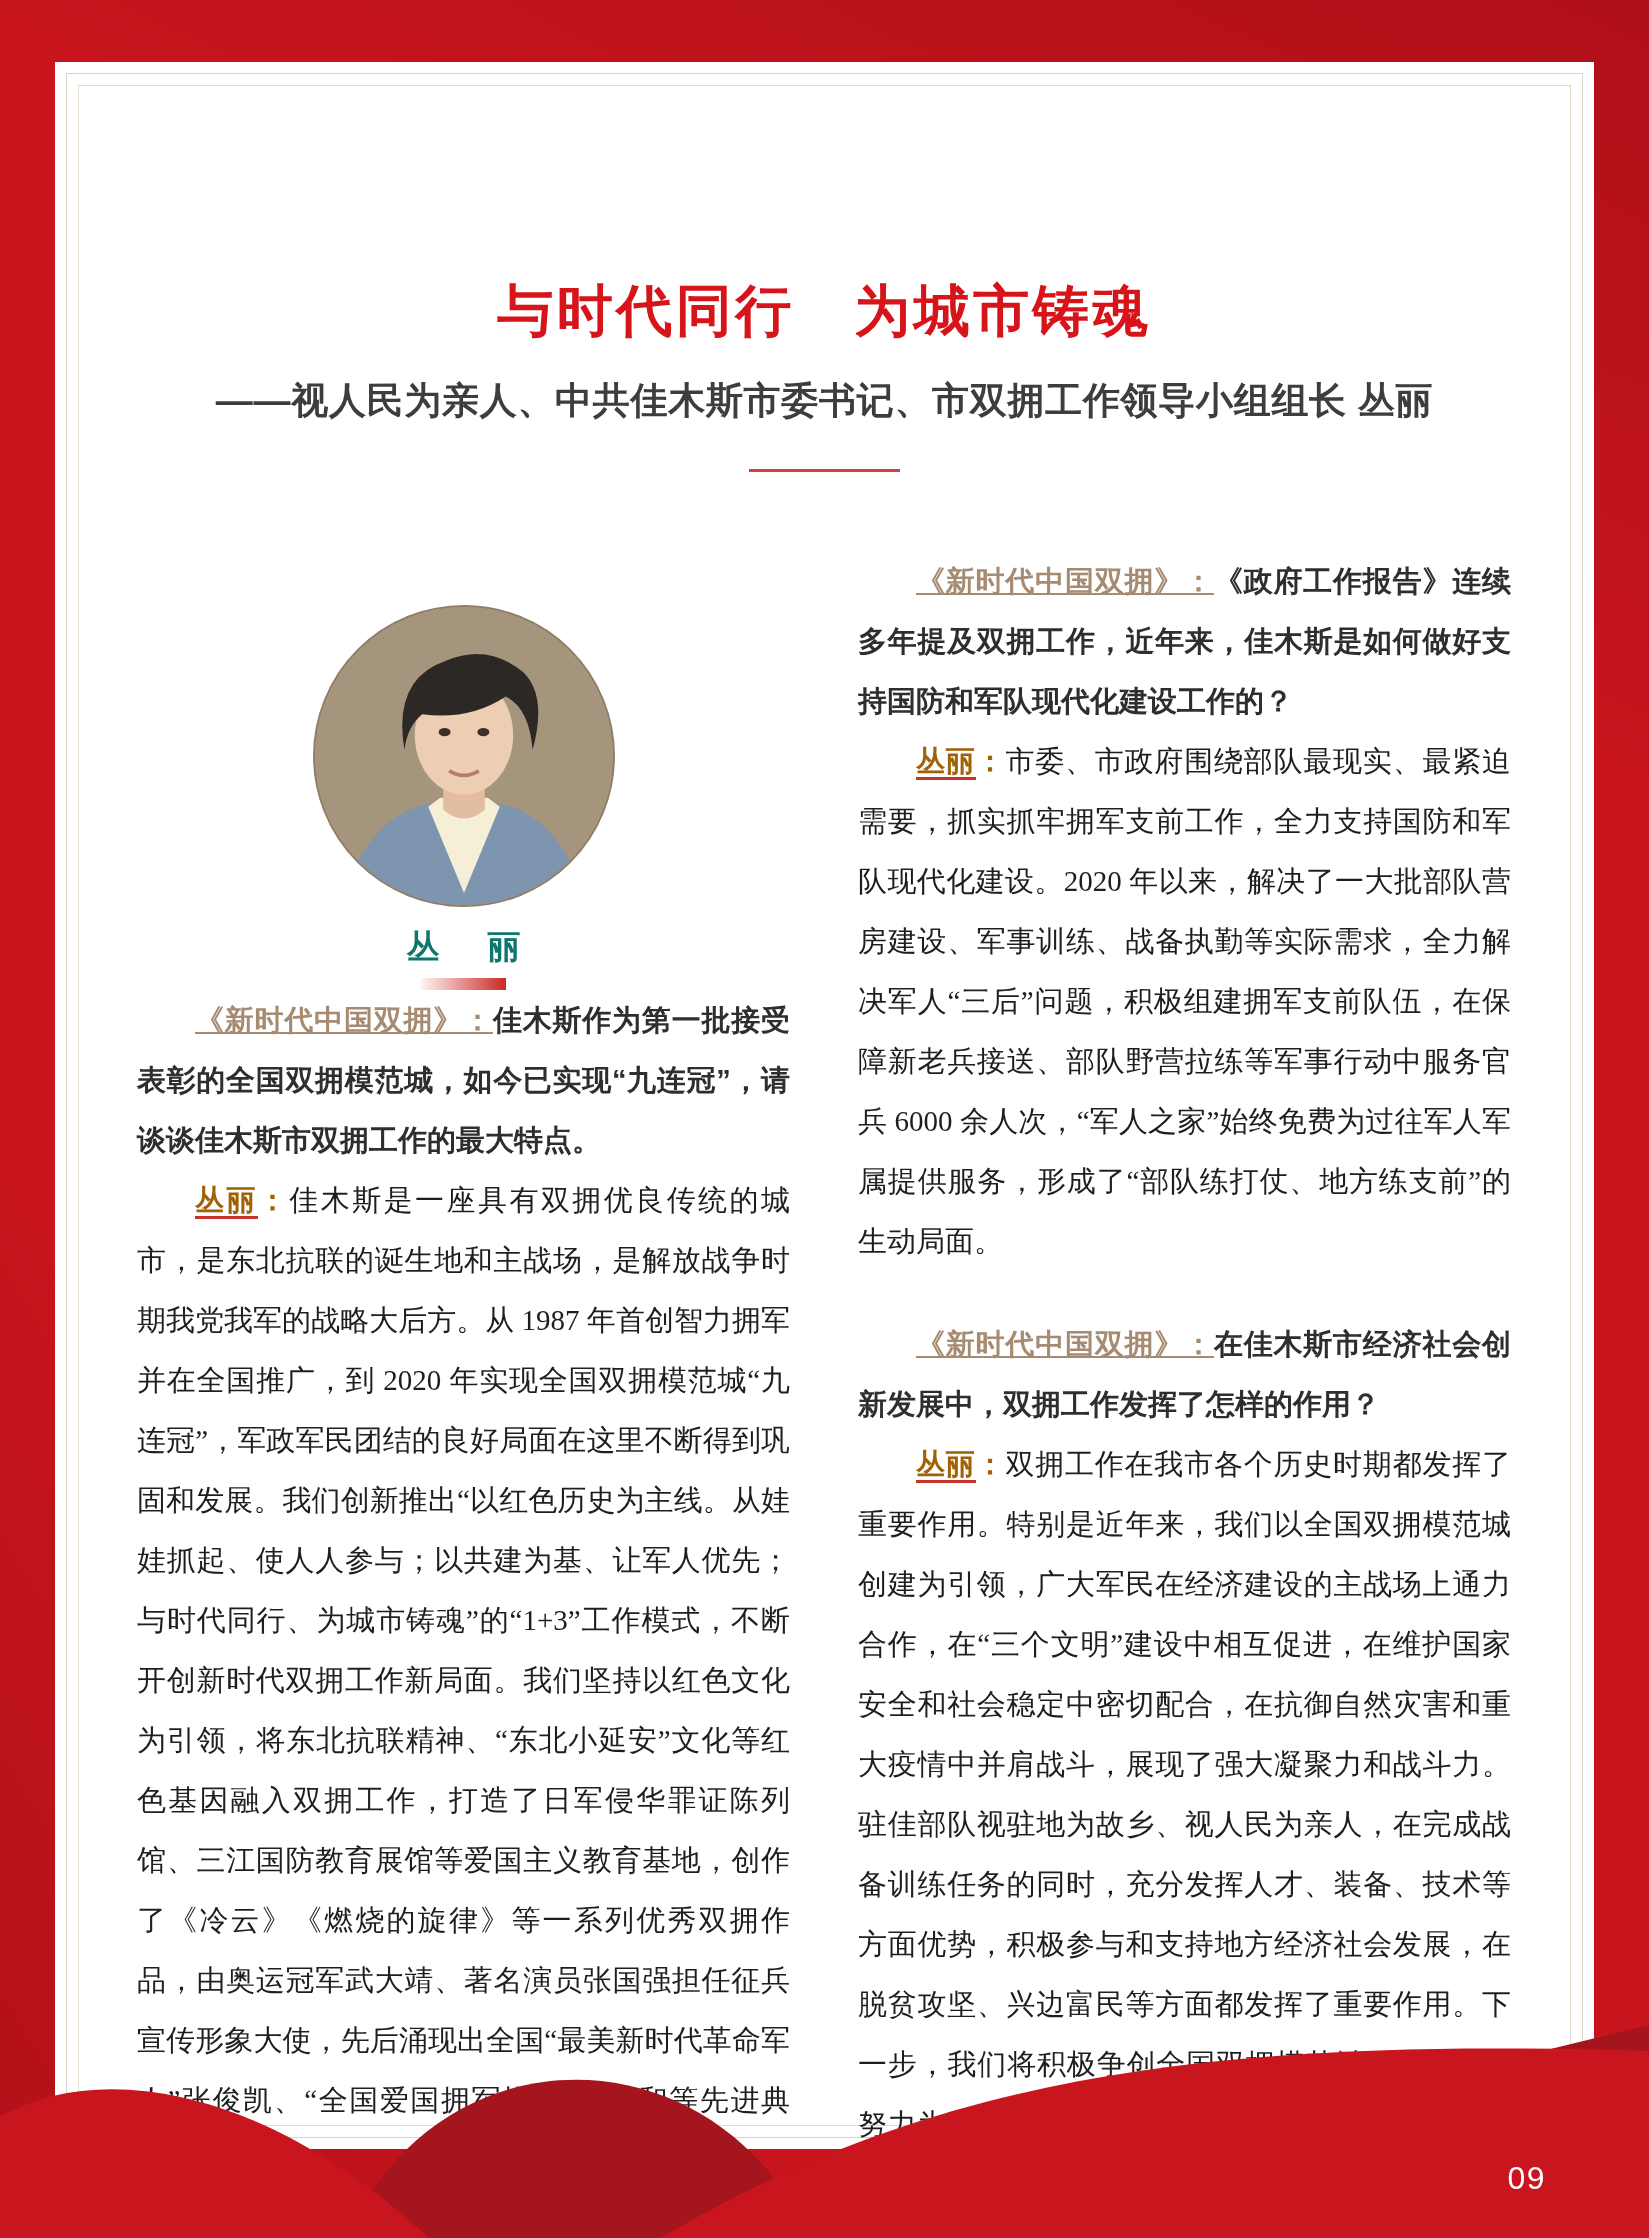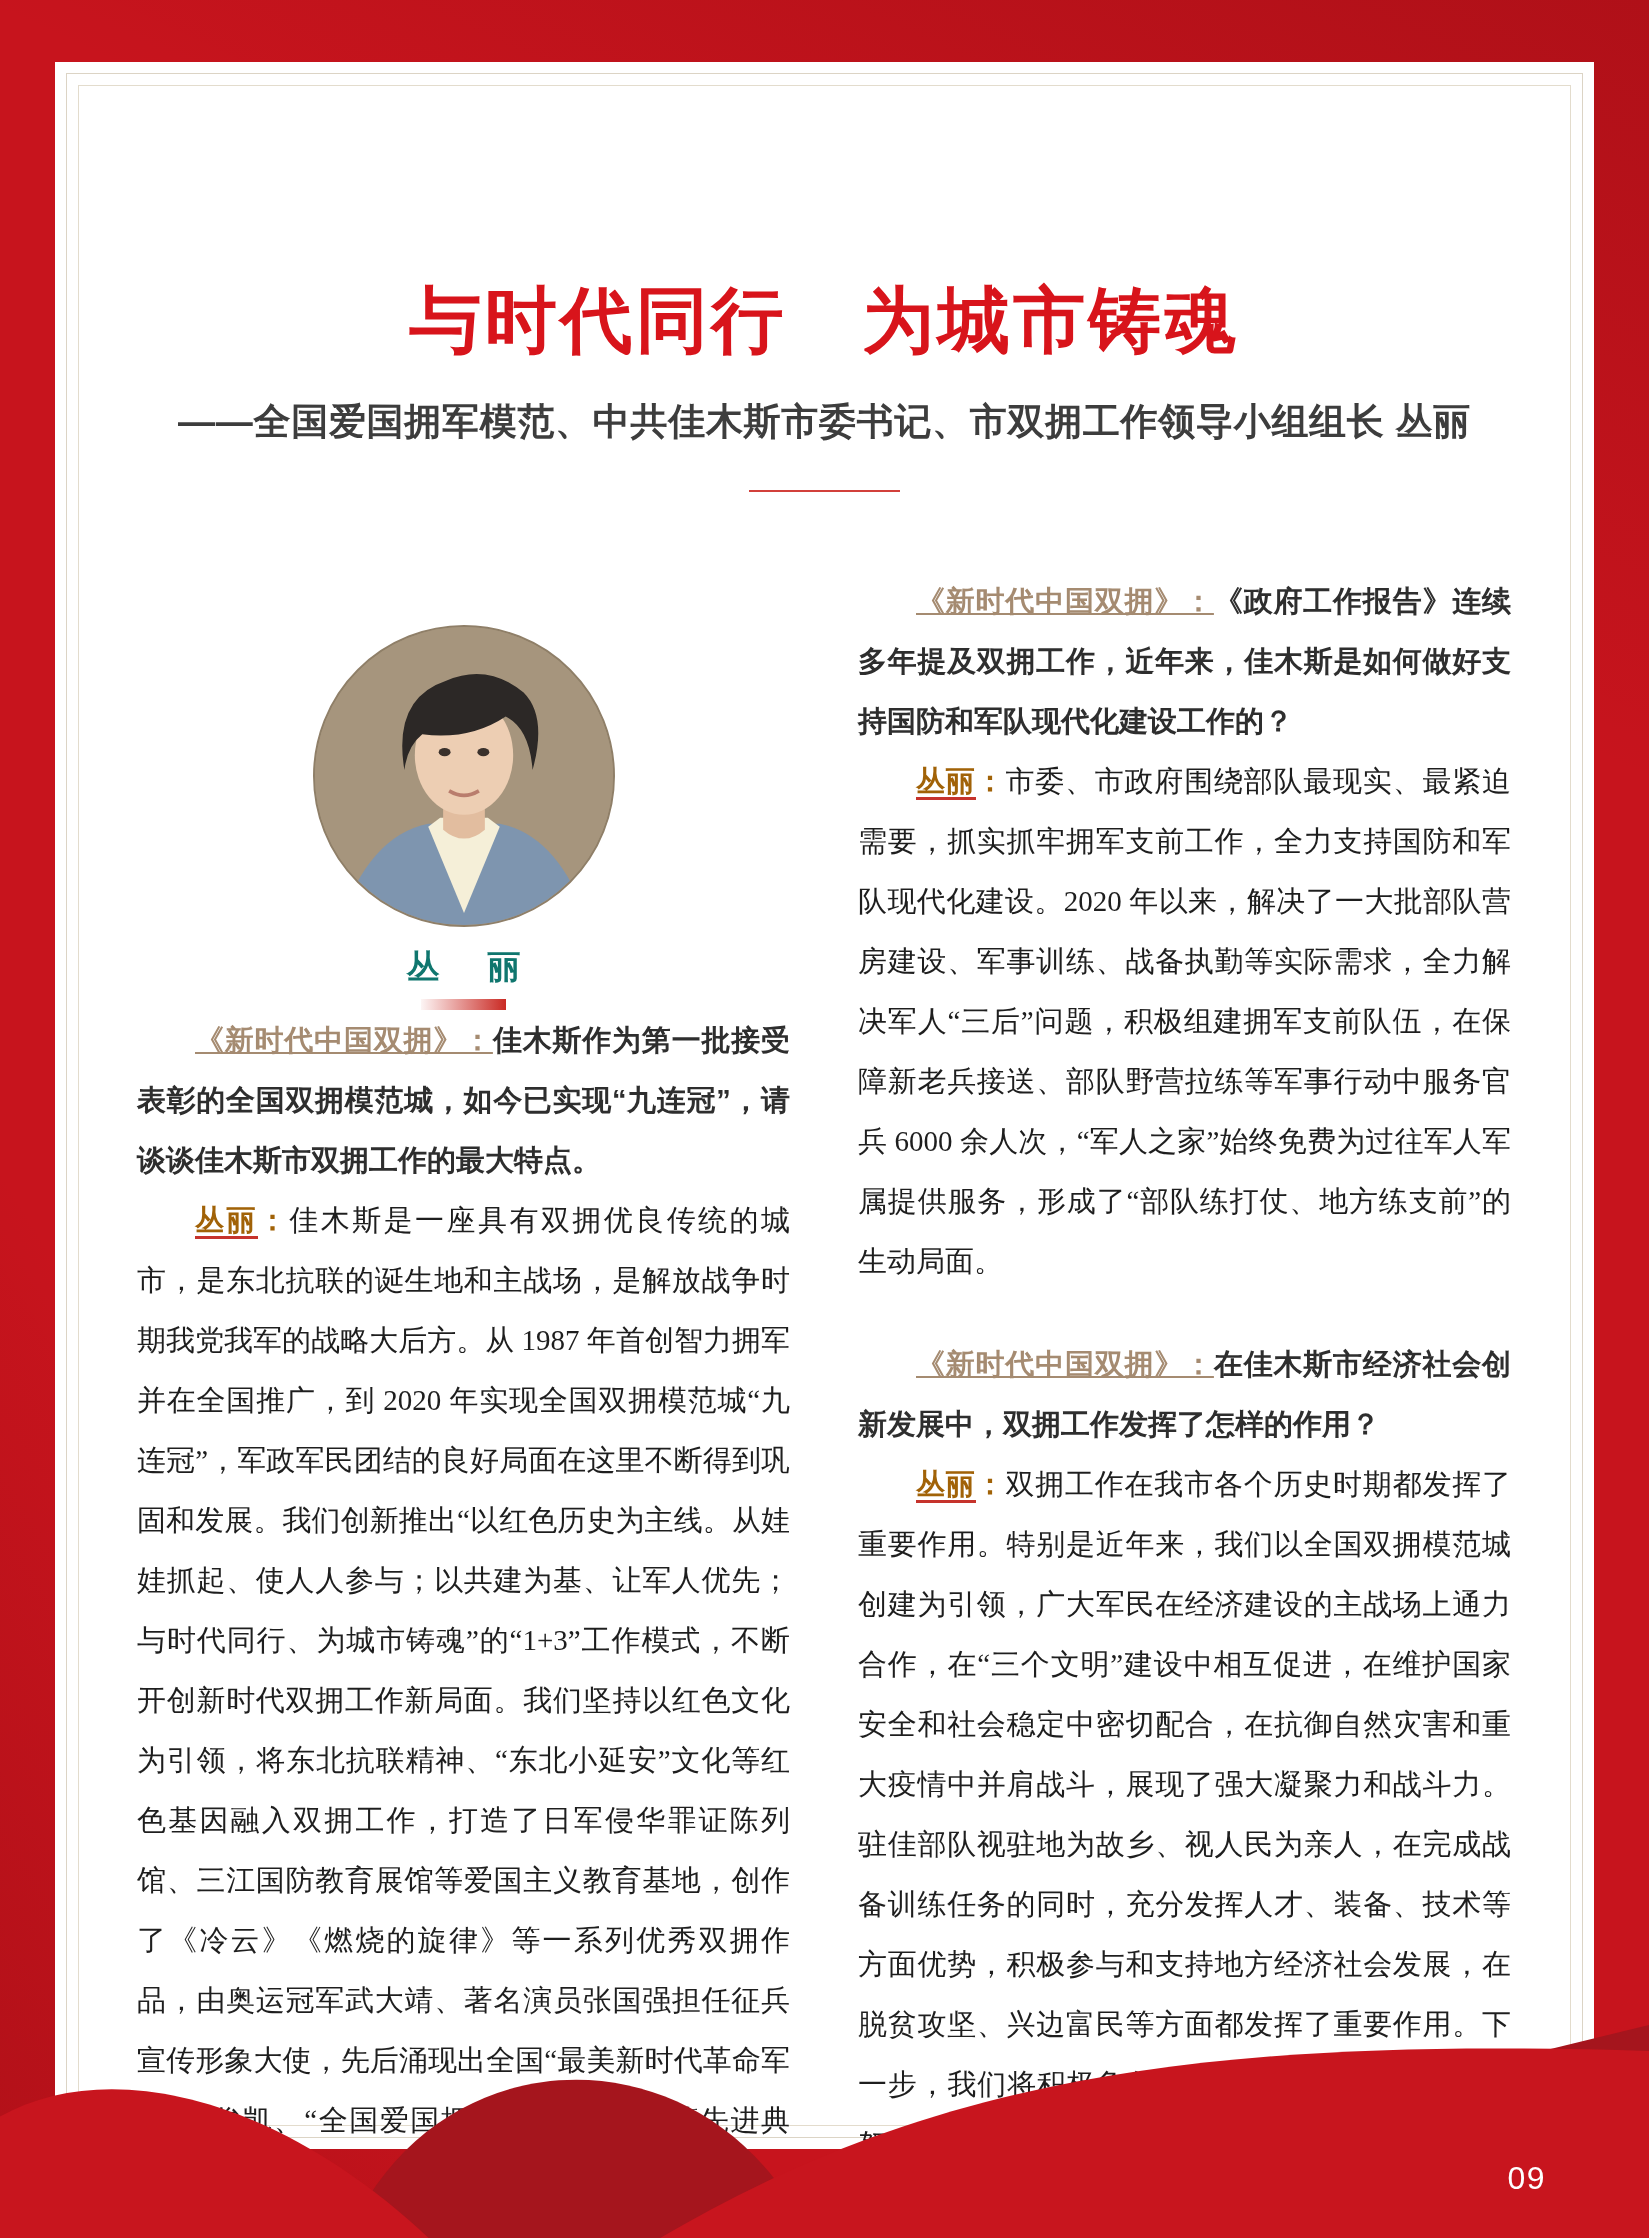--- a/index.html
+++ b/index.html
@@ -19,21 +19,21 @@
     background:#ffffff;z-index:1;
   }
   .pinstripe-outer{position:absolute;inset:11px;border:1.4px solid #dcd4c5;pointer-events:none;}
   .pinstripe-inner{position:absolute;inset:23px;border:1.4px solid #e3dccd;pointer-events:none;}
 
   .content{position:absolute;inset:0;padding:0 82px;box-sizing:border-box;}
 
   .header{margin-top:213px;text-align:center;}
   .title{
     font-family:"Liberation Serif","DejaVu Serif",serif;
-    font-weight:bold;font-size:72px;line-height:1.3;color:#d8141b;letter-spacing:3.5px;
+    font-weight:bold;font-size:56px;line-height:1.3;color:#d8141b;letter-spacing:3.5px;
   }
   .subtitle{margin-top:28px;font-size:37px;font-weight:bold;color:#3d3d3d;letter-spacing:0.7px;}
   .divider{width:151px;height:2.8px;background:#d2403b;margin:43px auto 0;}
 
   .columns{display:flex;gap:68px;margin-top:79px;}
   .col{width:653px;}
 
   .photo-block{text-align:center;}
   .photo-ring{
     width:298px;height:298px;border-radius:50%;margin:54px auto 0;
@@ -74,21 +74,21 @@
 <div class="bg-sheen-bl"></div>
 
 <div class="card">
   <div class="pinstripe-outer"></div>
   <div class="pinstripe-inner"></div>
 
   <div class="content">
 
     <div class="header">
       <div class="title">与时代同行　为城市铸魂</div>
-      <div class="subtitle">——全国爱国拥军模范、中共佳木斯市委书记、市双拥工作领导小组组长  丛丽</div>
+      <div class="subtitle">——视人民为亲人、中共佳木斯市委书记、市双拥工作领导小组组长  丛丽</div>
       <div class="divider"></div>
     </div>
 
     <div class="columns">
 
       <div class="col qa">
 
         <div class="photo-block">
           <div class="photo-ring">
             <svg viewBox="0 0 100 100">

